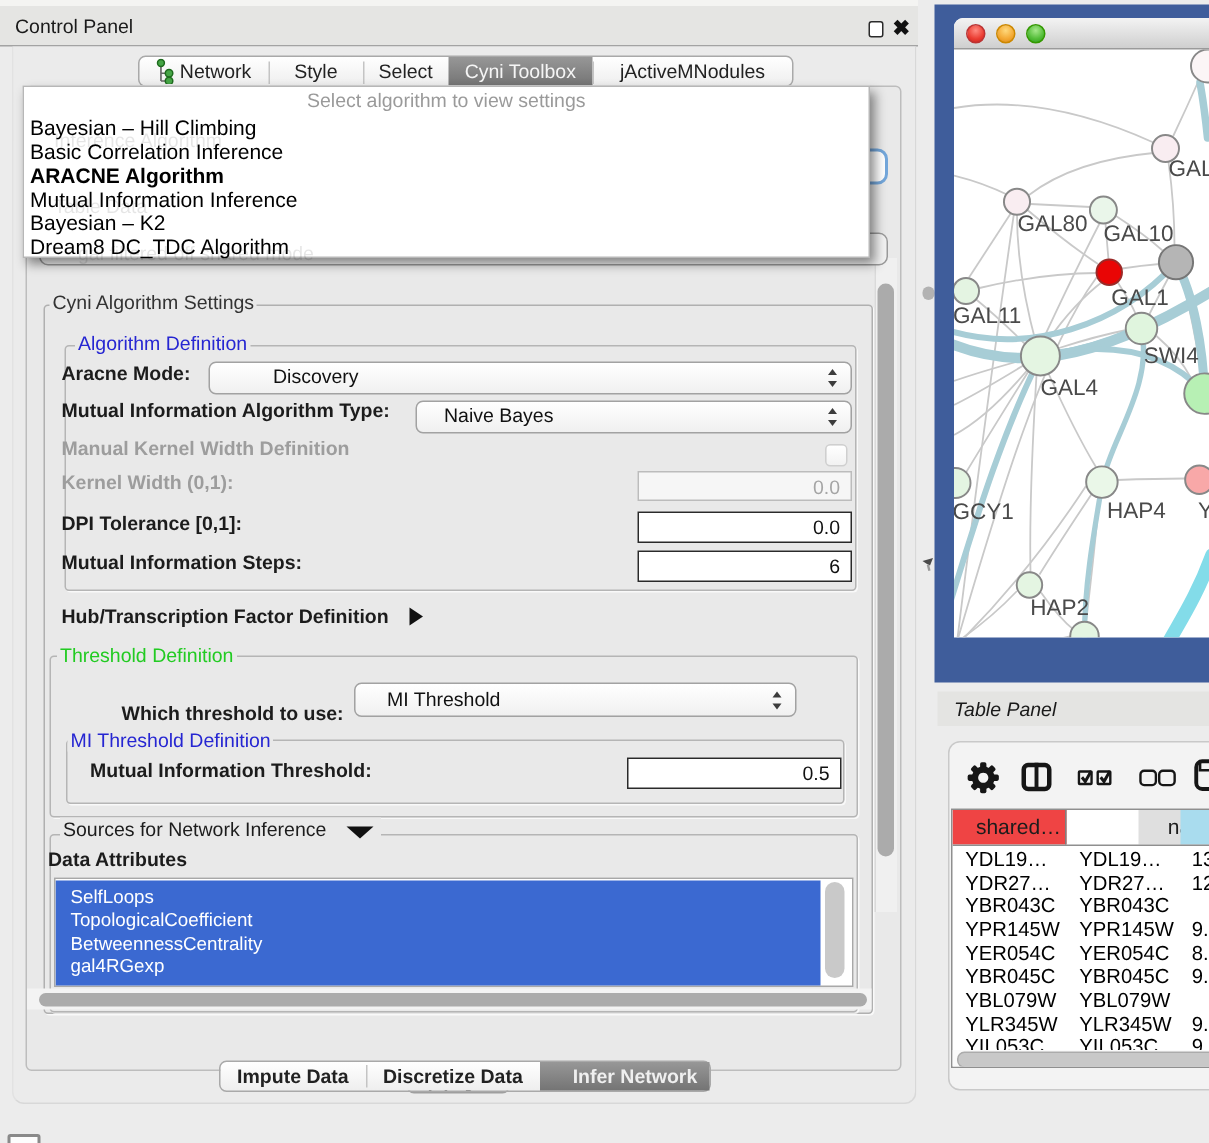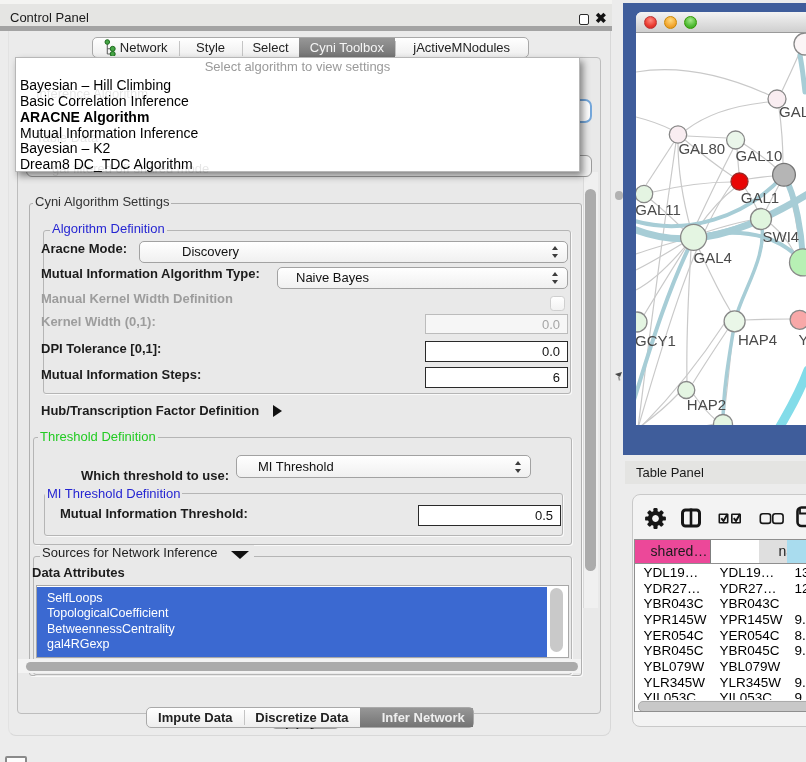--- a/index.html
+++ b/index.html
@@ -19,21 +19,21 @@
 .group{position:absolute;border:1px solid #b5b5b5;border-radius:3px;box-shadow:inset 0 0 0 0 #fff, 1px 1px 0 rgba(255,255,255,.7);}
 .gtitle{position:absolute;top:-10px;left:6px;background:#e9e9e9;padding:0 2px;font-size:13px;white-space:nowrap;}
 </style>
 </head>
 <body>
 
 <div class="abs" style="left:0;top:0;width:3px;height:2px;background:#555;"></div>
 
 <div class="abs" style="left:0;top:0;width:612px;height:4px;background:#f4f4f2;"></div>
 
-<div class="abs" style="left:0;top:4px;width:612px;height:27px;background:#e5e5e3;border-bottom:5px solid #a3a3a3;box-sizing:border-box;">
+<div class="abs" style="left:0;top:4px;width:612px;height:27px;background:#e5e5e3;border-bottom:1px solid #a3a3a3;box-sizing:border-box;">
   <div class="abs" style="left:10px;top:0;height:27px;line-height:27px;font-size:13px;color:#1a1a1a;">Control Panel</div>
   <div class="abs" style="left:579px;top:10px;width:8px;height:9px;border:1.6px solid #2b2b2b;border-radius:2px;background:#fff;"></div>
   <div class="abs" style="left:595px;top:6px;font-size:14px;font-weight:bold;color:#111;">✖</div>
 </div>
 
 <div class="abs" style="left:8px;top:31px;width:601px;height:704px;background:#ebebeb;border-bottom:1px solid #d8d8d8;border-right:1px solid #d8d8d8;border-left:1px solid #e2e2e2;border-radius:0 0 8px 8px;"></div>
 
 <div class="abs" id="tabpanel" style="left:17px;top:57px;width:582px;height:655px;background:#e9e9e9;border:1px solid #bdbdbd;border-radius:4px;"></div>
 
 <div class="abs" id="content" style="left:0;top:0;width:806px;height:762px;border-radius:28px;">
@@ -252,21 +252,21 @@
       <text x="-1" y="303">GCY1</text>
       <text x="102" y="302">HAP4</text>
       <text x="162.6" y="302">Y</text>
       <text x="50.8" y="367">HAP2</text>
     </g>
   </g>
   </svg>
 </div>
 
 <div class="abs" style="left:625px;top:461px;width:181px;height:23px;background:#e4e4e2;">
-  <div class="abs" style="left:11px;top:0;height:23px;line-height:23px;font-size:13px;color:#1a1a1a;">Table Panel</div>
+  <div class="abs" style="left:11px;top:0;height:23px;line-height:23px;font-size:13px;color:#1a1a1a;font-style:italic;">Table Panel</div>
 </div>
 
 <div class="abs" style="left:631.5px;top:493.5px;width:180px;height:231px;background:#f3f3f3;border:1px solid #c9c9c9;border-radius:8px;"></div>
 
 <svg class="abs" style="left:631px;top:493px;" width="175" height="46" viewBox="0 0 175 46">
   <g transform="translate(24.5,25.5)">
     <g fill="#161616">
       <g id="teeth">
         <rect x="-2.1" y="-10.4" width="4.2" height="6" rx="1.2"></rect>
         <rect x="-2.1" y="4.4" width="4.2" height="6" rx="1.2"></rect>
@@ -290,21 +290,21 @@
     <path d="M90.3 25.2 l2.2 2.8 4-7" stroke-width="2"></path>
     <path d="M102.8 25.2 l2.2 2.8 4-7" stroke-width="2"></path>
     <rect x="129.3" y="20.8" width="10.3" height="9.6" rx="2.5"></rect>
     <rect x="141.8" y="20.8" width="10.3" height="9.6" rx="2.5"></rect>
   </g>
   <path d="M175 14.5 h-4.5 a4,4 0 0,0 -4,4 v10.5 a4,4 0 0,0 4,4 h4.5" fill="none" stroke="#161616" stroke-width="2.6"></path>
   <path d="M169 15 v5.5 h6.5" fill="none" stroke="#161616" stroke-width="1.8"></path>
 </svg>
 
 <div class="abs" style="left:633.5px;top:538.5px;width:173px;height:173px;border:1px solid #8f8f8f;background:#fff;box-sizing:border-box;overflow:hidden;">
-  <div class="abs" style="left:0;top:0;width:75px;height:23px;background:#ec4899;border-right:1px solid #7f7f7f;text-align:center;line-height:23px;font-size:14px;color:#1c1c1c;text-indent:14px;">shared…</div>
+  <div class="abs" style="left:0;top:0;width:75px;height:23px;background:#ef4444;border-right:1px solid #7f7f7f;text-align:center;line-height:23px;font-size:14px;color:#1c1c1c;text-indent:14px;">shared…</div>
   <div class="abs" style="left:76px;top:0;width:75px;height:23px;background:#dfdfdf;border-right:1px solid #7f7f7f;text-align:center;line-height:23px;font-size:14px;color:#1c1c1c;margin-left:48px;">name</div>
   <div class="abs" style="left:152px;top:0;width:21px;height:23px;background:#a9dcee;"></div>
   <div class="abs" style="left:0;top:23px;width:173px;border-top:1px solid #8f8f8f;"></div>
   <div class="abs" style="left:9px;top:25.5px;font-size:13.5px;line-height:15.66px;color:#000;white-space:nowrap;">YDL19…<br>YDR27…<br>YBR043C<br>YPR145W<br>YER054C<br>YBR045C<br>YBL079W<br>YLR345W<br>YIL053C</div>
   <div class="abs" style="left:85px;top:25.5px;font-size:13.5px;line-height:15.66px;color:#000;white-space:nowrap;">YDL19…<br>YDR27…<br>YBR043C<br>YPR145W<br>YER054C<br>YBR045C<br>YBL079W<br>YLR345W<br>YIL053C</div>
   <div class="abs" style="left:160px;top:25.5px;font-size:13.5px;line-height:15.66px;color:#000;white-space:nowrap;">13<br>12<br>&nbsp;<br>9.<br>8.<br>9.<br>&nbsp;<br>9.<br>9.</div>
   <div class="abs" style="left:0;top:160px;width:173px;height:12px;background:#fafafa;">
     <div class="abs" style="left:3px;top:1.5px;width:172px;height:8.5px;background:#c8c8c8;border:1px solid #ababab;border-radius:5px;"></div>
   </div>
 </div>

